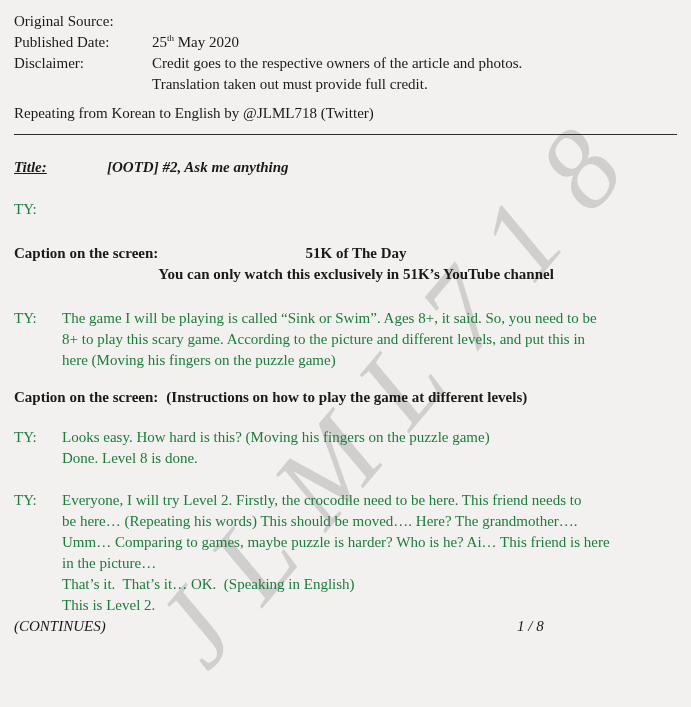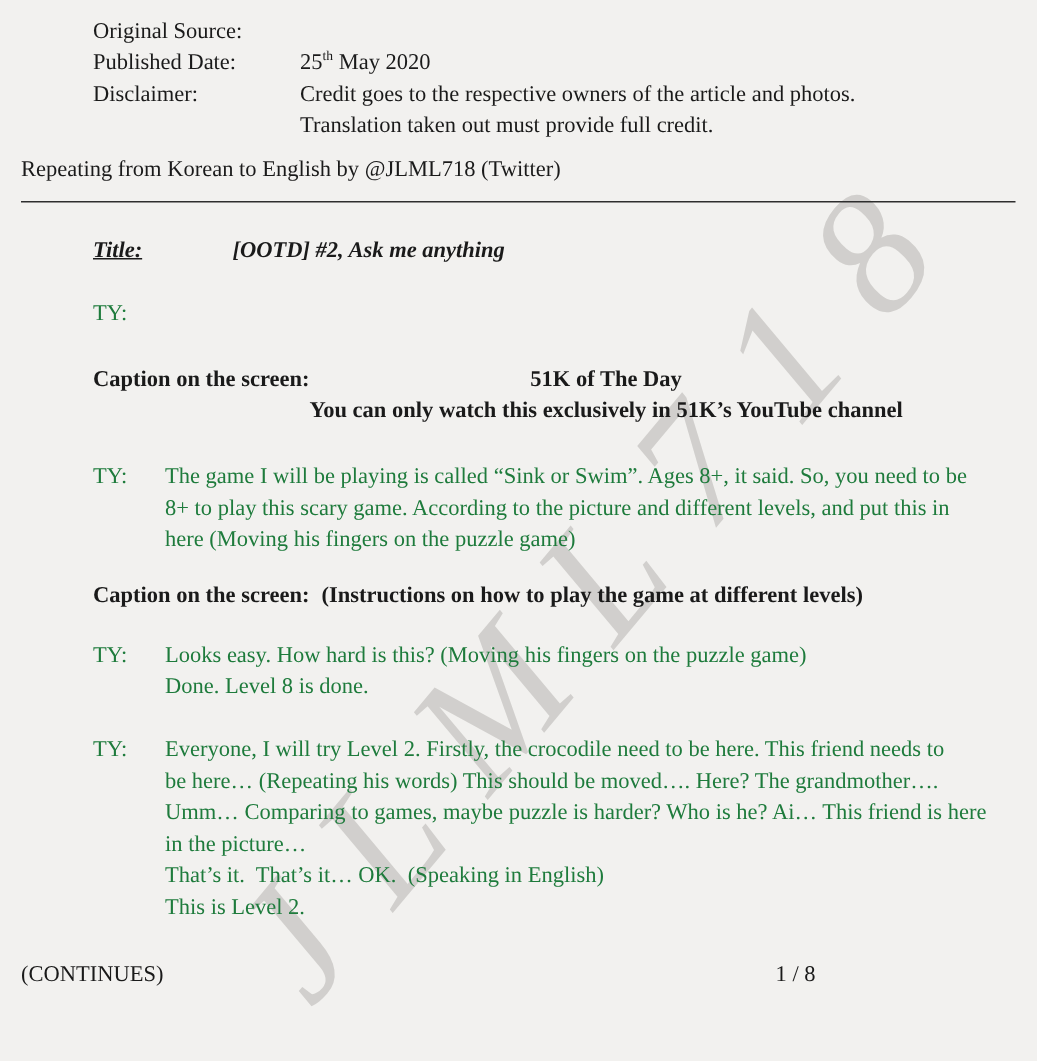--- a/index.html
+++ b/index.html
@@ -10,38 +10,38 @@
     font-size:15px;
   }
   .page{position:relative;width:691px;height:707px;overflow:hidden;}
   .watermark{
     position:absolute;left:400px;top:385px;z-index:0;
     transform:translate(-50%,-50%) rotate(-50deg);
     font-size:115px;font-style:italic;letter-spacing:.30em;
     color:rgba(110,108,104,.25);white-space:nowrap;pointer-events:none;
   }
   .content{position:relative;z-index:1;padding:11px 14px 0 14px;}
-  .row{display:flex;align-items:flex-start;line-height:21px;margin-left:48px;}
+  .row{display:flex;align-items:flex-start;line-height:21px;}
   .hlabel{flex:0 0 auto;min-width:138px;}
   .hvalue{line-height:21px;}
   .multiline{white-space:pre-wrap;}
   sup.ord{font-size:9px;line-height:0;vertical-align:super;text-align:center;}
   .translated{margin:8px 0 0 0;line-height:21px;}
   hr.rule{border:none;border-top:1.5px solid #2e2e2e;margin:10px 0 0 0;}
   .title-row{margin-top:22px;font-weight:bold;font-style:italic;}
   .tlabel{flex:0 0 auto;min-width:93px;text-decoration:underline;}
   .dialogue{color:#1e7b3c;}
   .speaker{flex:0 0 auto;min-width:48px;}
   .dtext{white-space:pre-wrap;}
   .caption{font-weight:bold;text-align:center;}
   .clabel{flex:0 0 auto;min-width:138px;}
   .ctext{white-space:pre-wrap;}
   .ctext-indent{margin-left:8px;}
   .mt21{margin-top:21px;} .mt23{margin-top:23px;} .mt16{margin-top:16px;} .mt19{margin-top:19px;}
-  .footer{position:relative;margin-top:24px;line-height:21px;}
+  .footer{position:relative;margin-top:0;line-height:21px;font-style:italic;}
   .pagenum{position:absolute;left:503px;top:0;}
 </style>
 </head>
 <body>
 
 <div class="page">
 
   <div class="watermark">JLML718</div>
 
   <div class="content">

